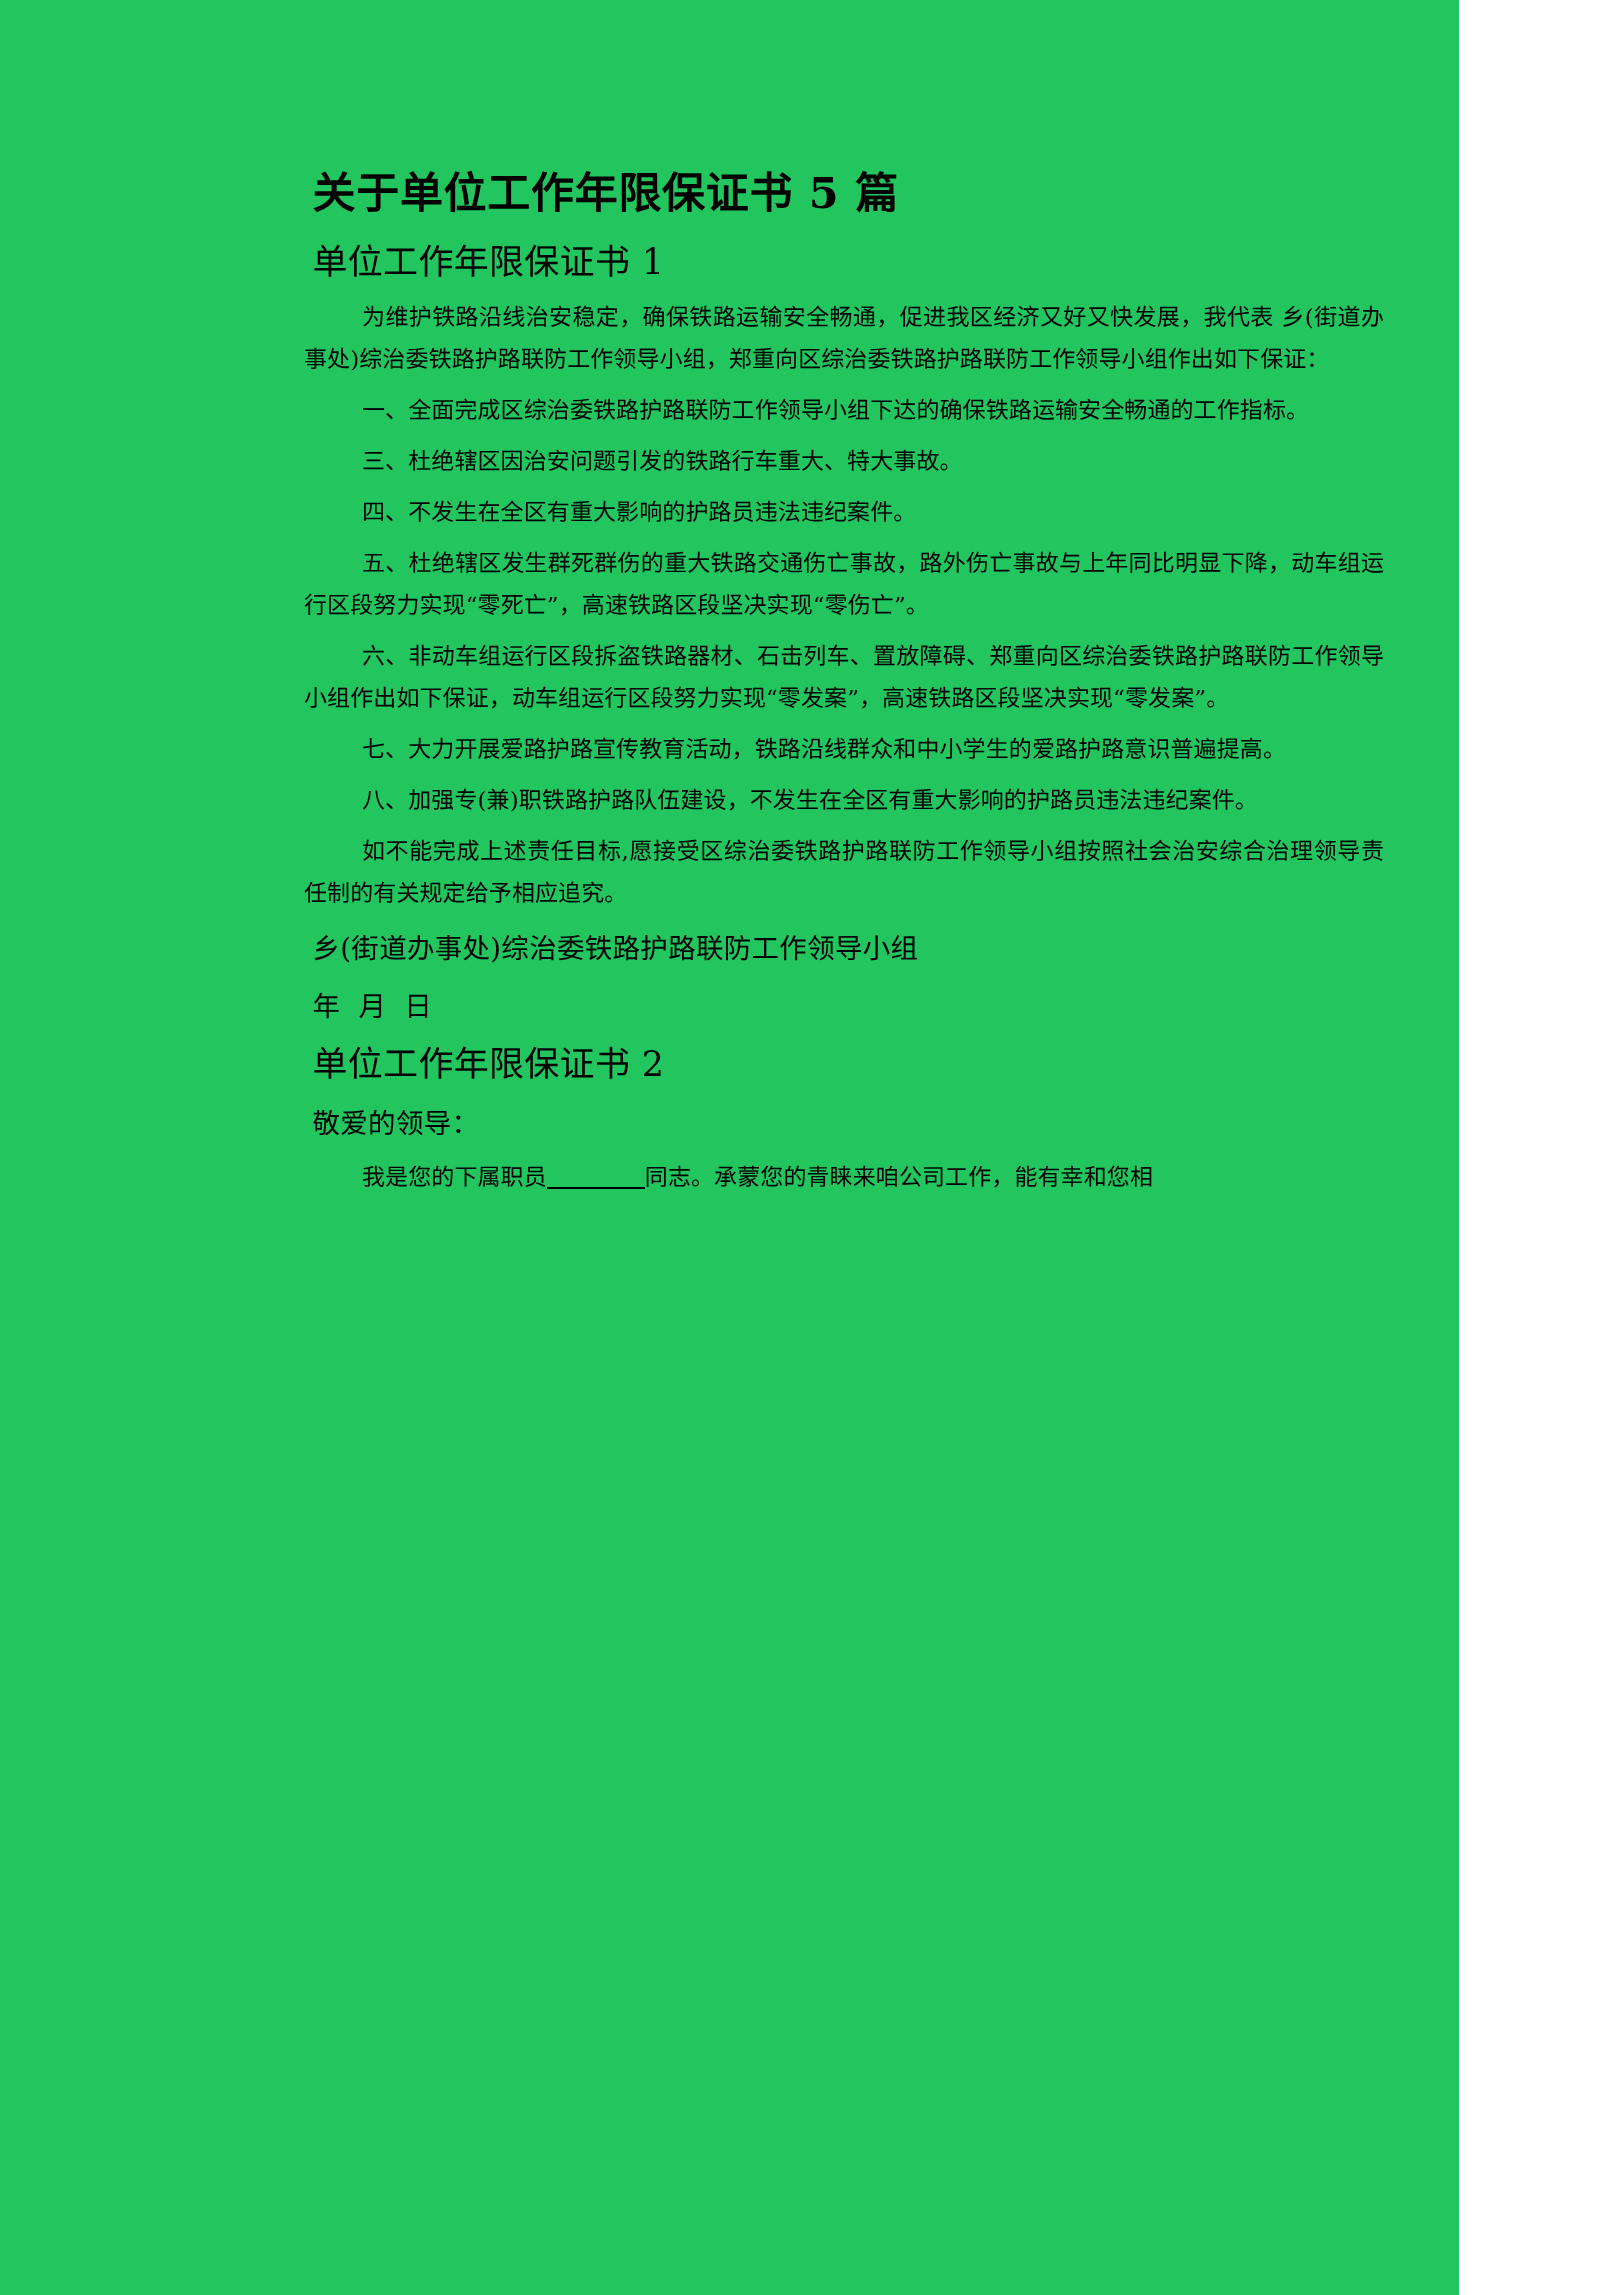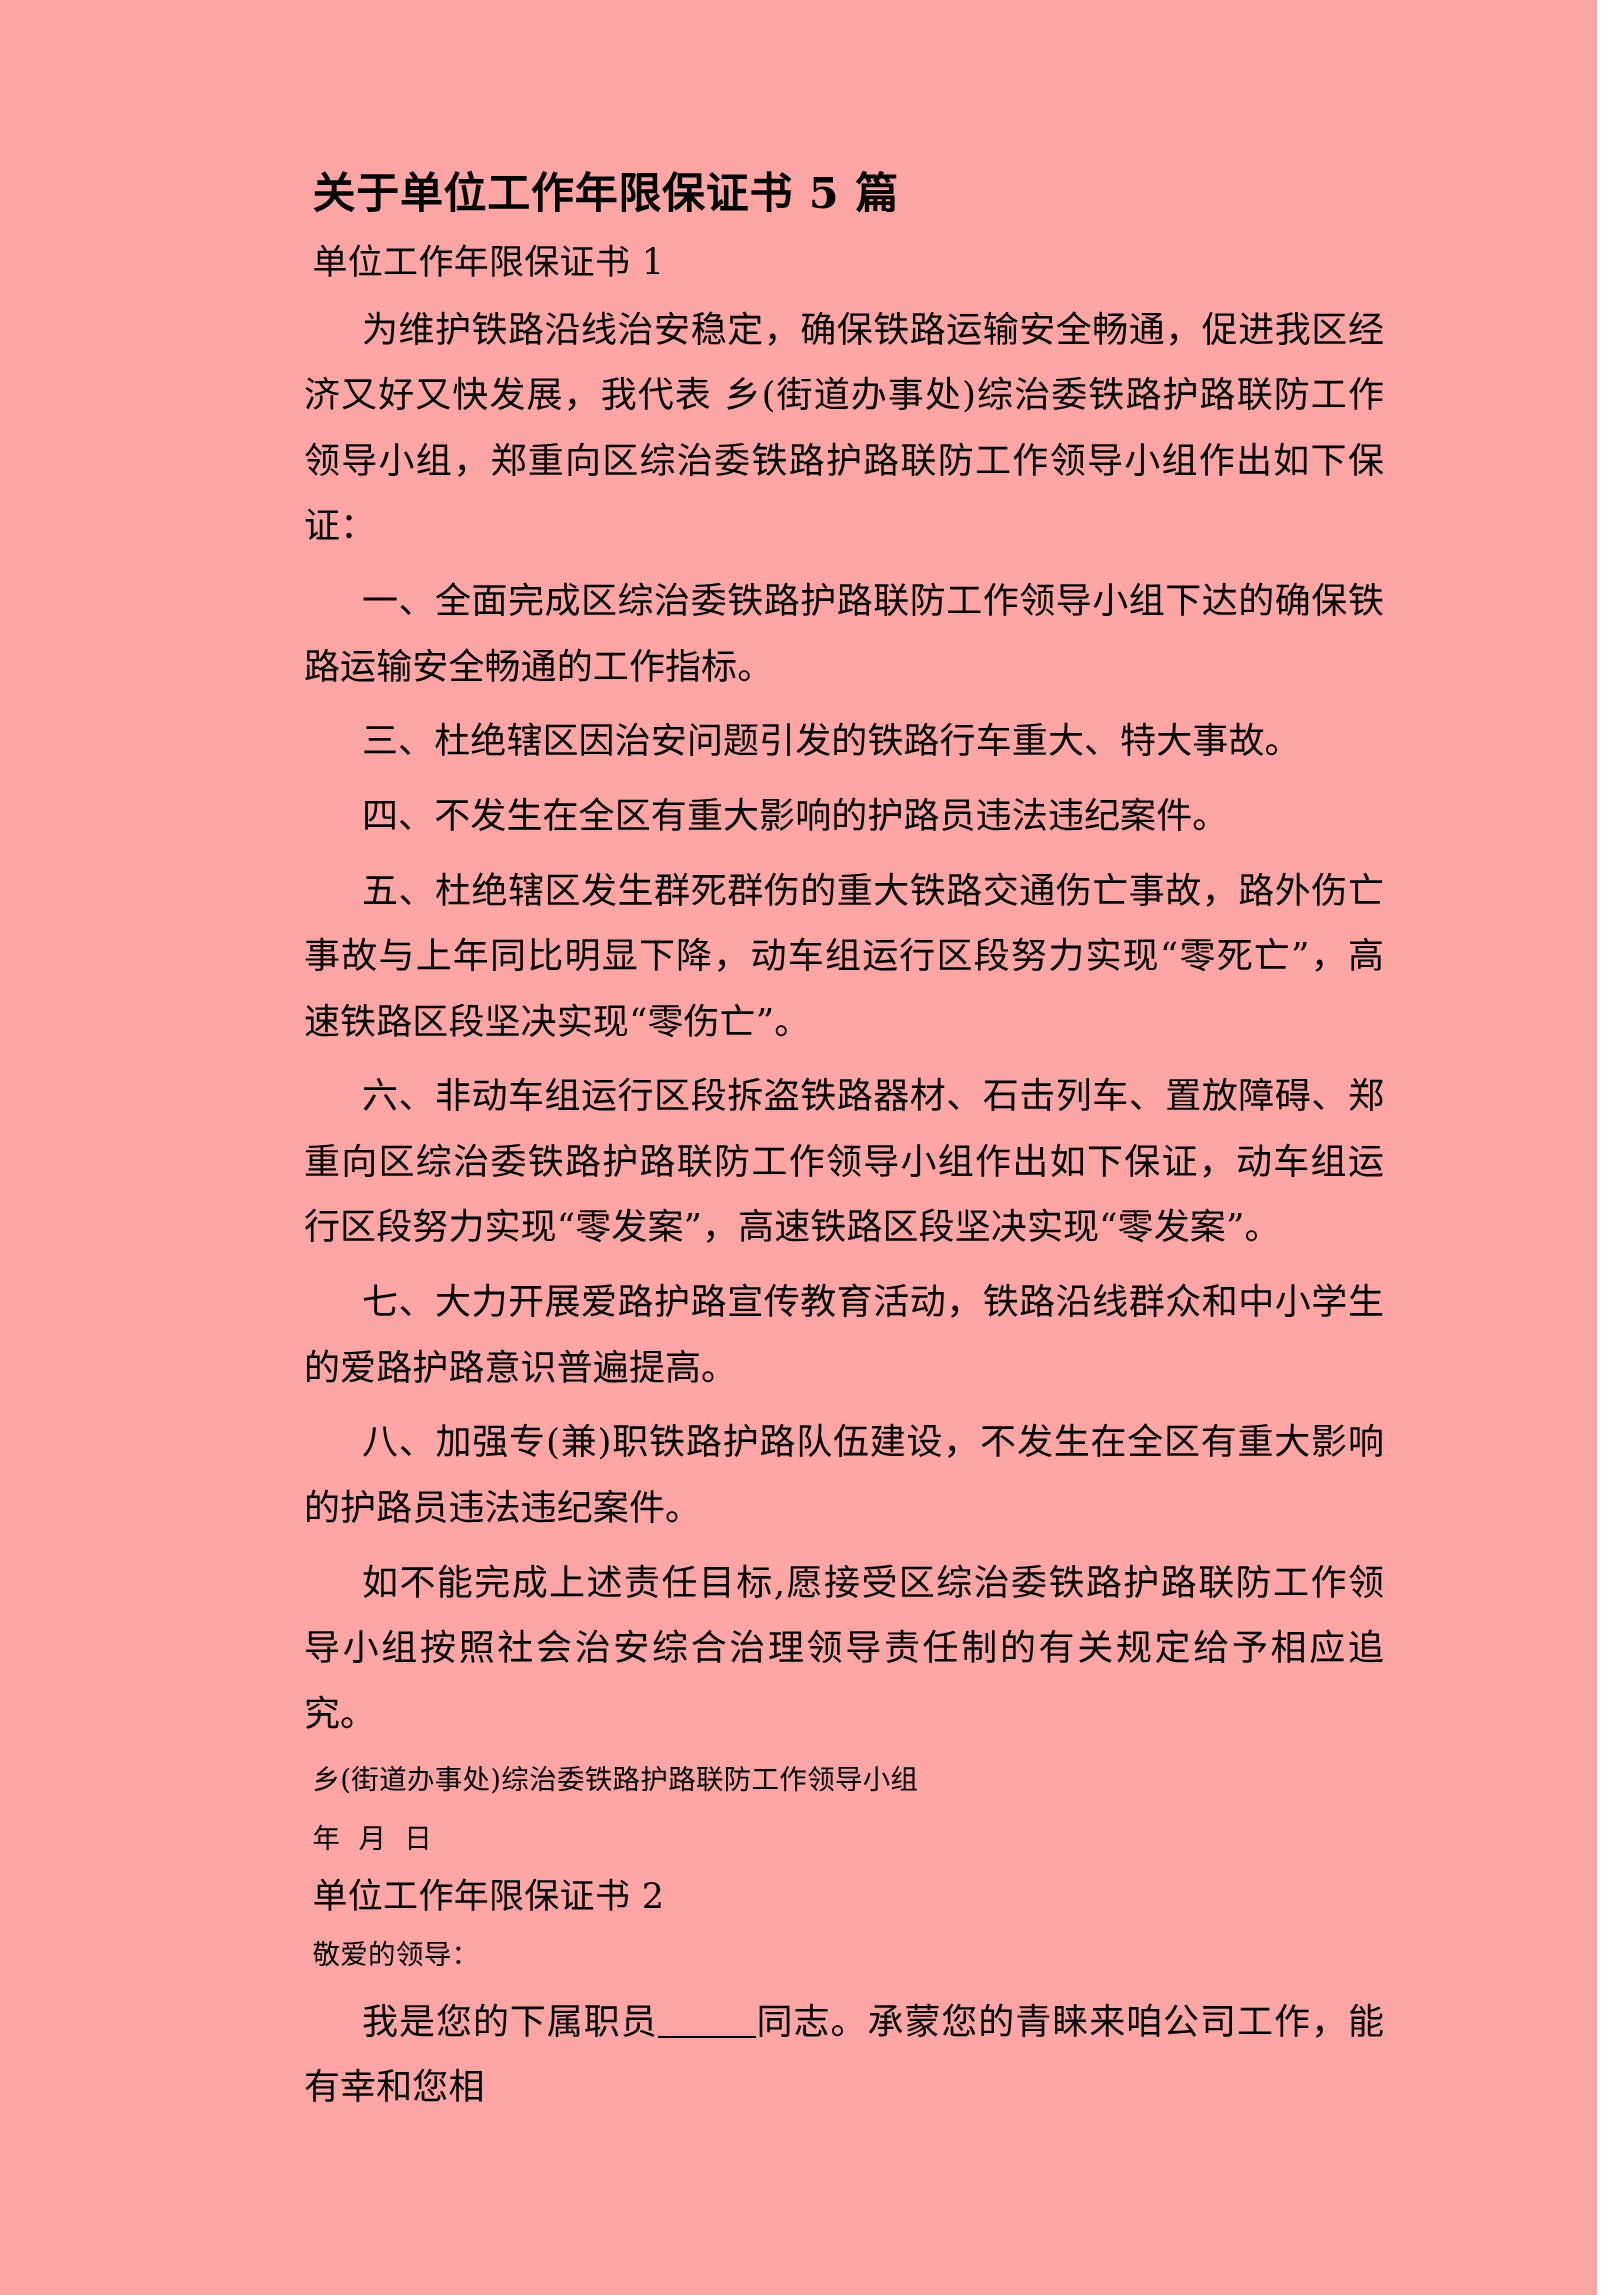--- a/index.html
+++ b/index.html
@@ -3,23 +3,23 @@
 <meta charset="utf-8">
 <title>关于单位工作年限保证书5篇</title>
 <style>
   html, body {
     margin: 0;
     padding: 0;
     background: #ffffff;
   }
   .page {
     position: relative;
-    width: 1597px;
+    width: 1459px;
     height: 2295px;
-    background: #fca5a5;
+    background: #22c55e;
     box-sizing: border-box;
     overflow: hidden;
     font-family: "DejaVu Serif", "Liberation Serif", serif;
     color: #000000;
   }
   .content {
     position: absolute;
     left: 304px;
     top: 164px;
     width: 1080px;
@@ -34,21 +34,21 @@
     white-space: nowrap;
   }
   .section-heading {
     font-size: 35px;
     line-height: 1.35;
     margin: 0 0 10.5px 0;
     padding-left: 8.5px;
     letter-spacing: 0.3px;
   }
   .body-para {
-    font-size: 36px;
+    font-size: 23px;
     line-height: 1.82;
     margin: 0 0 9.2px 0;
     text-indent: 58px;
     text-align: justify;
     text-justify: inter-ideograph;
     letter-spacing: 0.1px;
   }
   .sig-line {
     font-size: 27.5px;
     line-height: 1.75;

